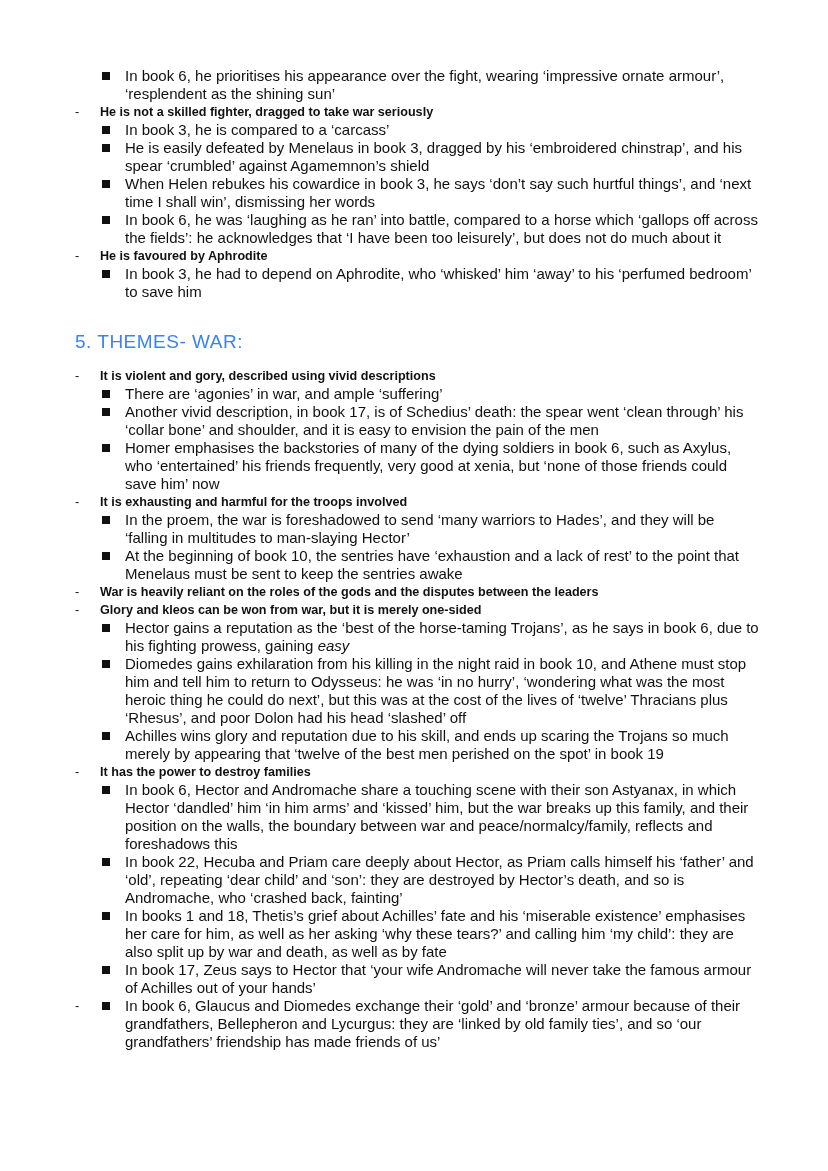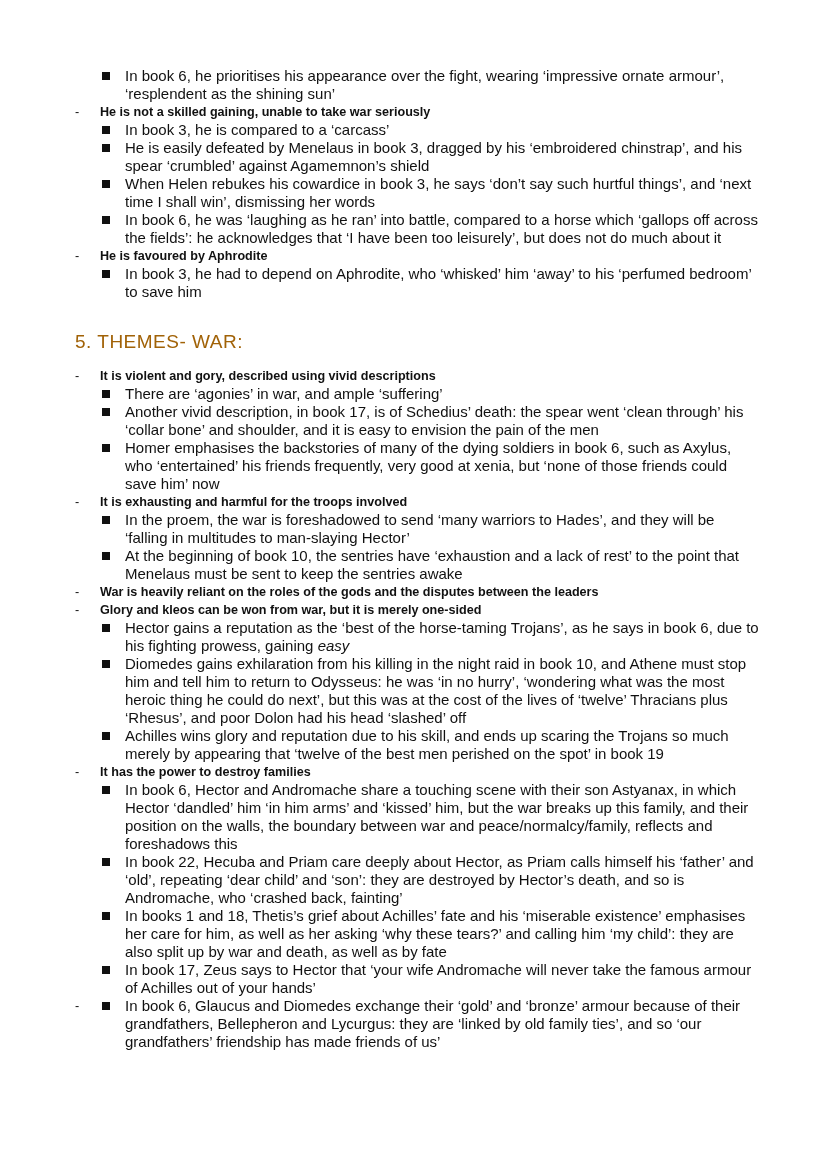--- a/index.html
+++ b/index.html
@@ -8,42 +8,42 @@
     font-family: "Liberation Sans", sans-serif; color: #111111;
   }
   .page { position: absolute; left: 0; top: 0; width: 828px; }
   .list { margin: 0; padding: 0; list-style: none; }
   .dash-item { position: relative; padding-left: 100px; font-size: 12.6px; line-height: 18px; }
   .dash { position: absolute; left: 75px; top: 0; font-weight: normal; }
   .dash-label { font-weight: bold; display: block; }
   .sub { list-style: none; margin: 0; padding: 0; }
   .sq-item { position: relative; padding-left: 25px; padding-right: 40px; font-size: 15px; line-height: 18px; font-weight: normal; }
   .sq { position: absolute; left: 2px; top: 5px; width: 8px; height: 8px; background: #111; }
-  .heading { position: absolute; left: 75px; top: 331px; font-size: 19px; letter-spacing: 0.5px; color: #a16207; font-weight: normal; }
+  .heading { position: absolute; left: 75px; top: 331px; font-size: 19px; letter-spacing: 0.5px; color: #3b82f6; font-weight: normal; }
   #top-list { position: absolute; top: 67px; left: 0; width: 800px; }
   #war-list { position: absolute; top: 367px; left: 0; width: 800px; }
   .top-lead { padding-left: 100px; }
   em { font-style: italic; }
 </style>
 </head>
 <body>
 
 <div class="page">
 
   <div id="top-list">
     <ul class="sub top-lead">
       <li class="sq-item">
         <span class="sq"></span>
         <span>In book 6, he prioritises his appearance over the fight, wearing ‘impressive ornate armour’, ‘resplendent as the shining sun’</span>
       </li>
     </ul>
     <ul class="list" id="top-points">
         <li class="dash-item">
           <span class="dash">-</span>
-          <span class="dash-label">He is not a skilled gaining, unable to take war seriously</span>
+          <span class="dash-label">He is not a skilled fighter, dragged to take war seriously</span>
           <ul class="sub">
             <li class="sq-item"><span class="sq"></span><span>In book 3, he is compared to a ‘carcass’</span></li>
             <li class="sq-item"><span class="sq"></span><span>He is easily defeated by Menelaus in book 3, dragged by his ‘embroidered chinstrap’, and his spear ‘crumbled’ against Agamemnon’s shield</span></li>
             <li class="sq-item"><span class="sq"></span><span>When Helen rebukes his cowardice in book 3, he says ‘don’t say such hurtful things’, and ‘next time I shall win’, dismissing her words</span></li>
             <li class="sq-item"><span class="sq"></span><span>In book 6, he was ‘laughing as he ran’ into battle, compared to a horse which ‘gallops off across the fields’: he acknowledges that ‘I have been too leisurely’, but does not do much about it</span></li>
           </ul>
         </li>
         <li class="dash-item">
           <span class="dash">-</span>
           <span class="dash-label">He is favoured by Aphrodite</span>

